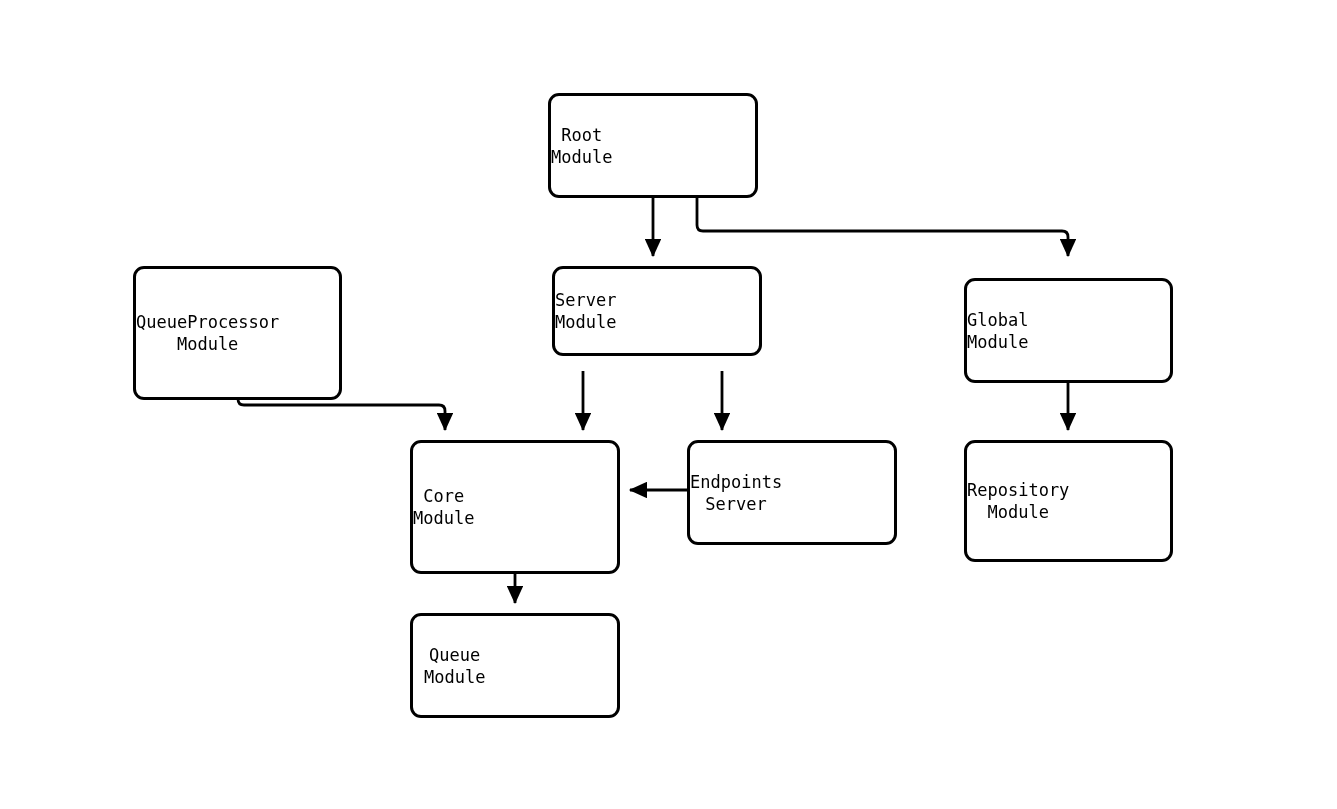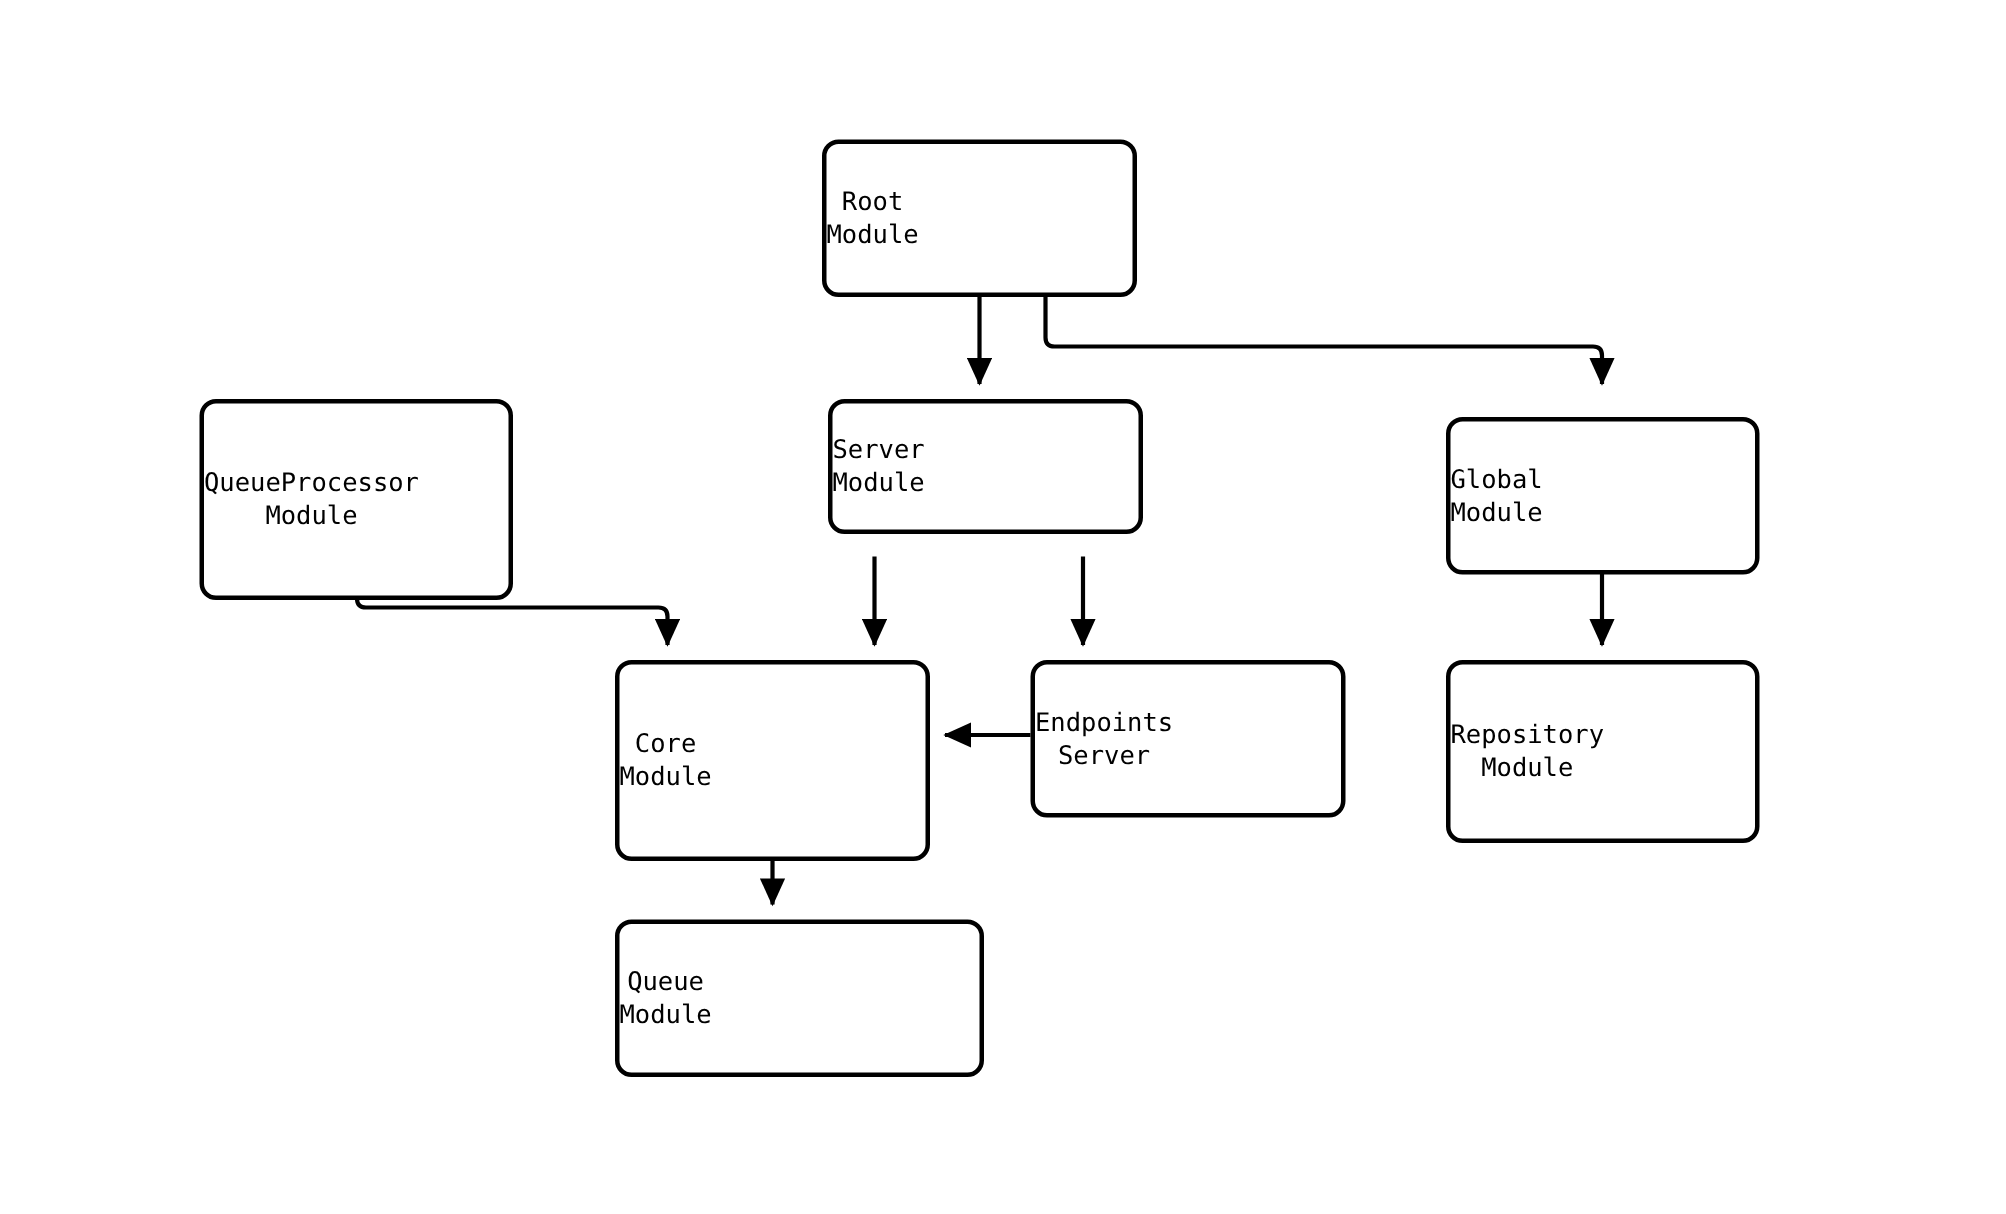--- a/index.html
+++ b/index.html
@@ -100,18 +100,18 @@
   <div class="node-box" style="left: 687px; top: 440px; width: 210px; height: 105px;">
     <div class="node-label">Endpoints
 Server</div>
   </div>
 
   <div class="node-box" style="left: 964px; top: 440px; width: 209px; height: 122px;">
     <div class="node-label">Repository
 Module</div>
   </div>
 
-  <div class="node-box" style="left: 410px; top: 613px; width: 246px; height: 105px;">
+  <div class="node-box" style="left: 410px; top: 613px; width: 210px; height: 105px; padding-left: 11px;">
     <div class="node-label">Queue
 Module</div>
   </div>
 
 </div>
 
 </body></html>

